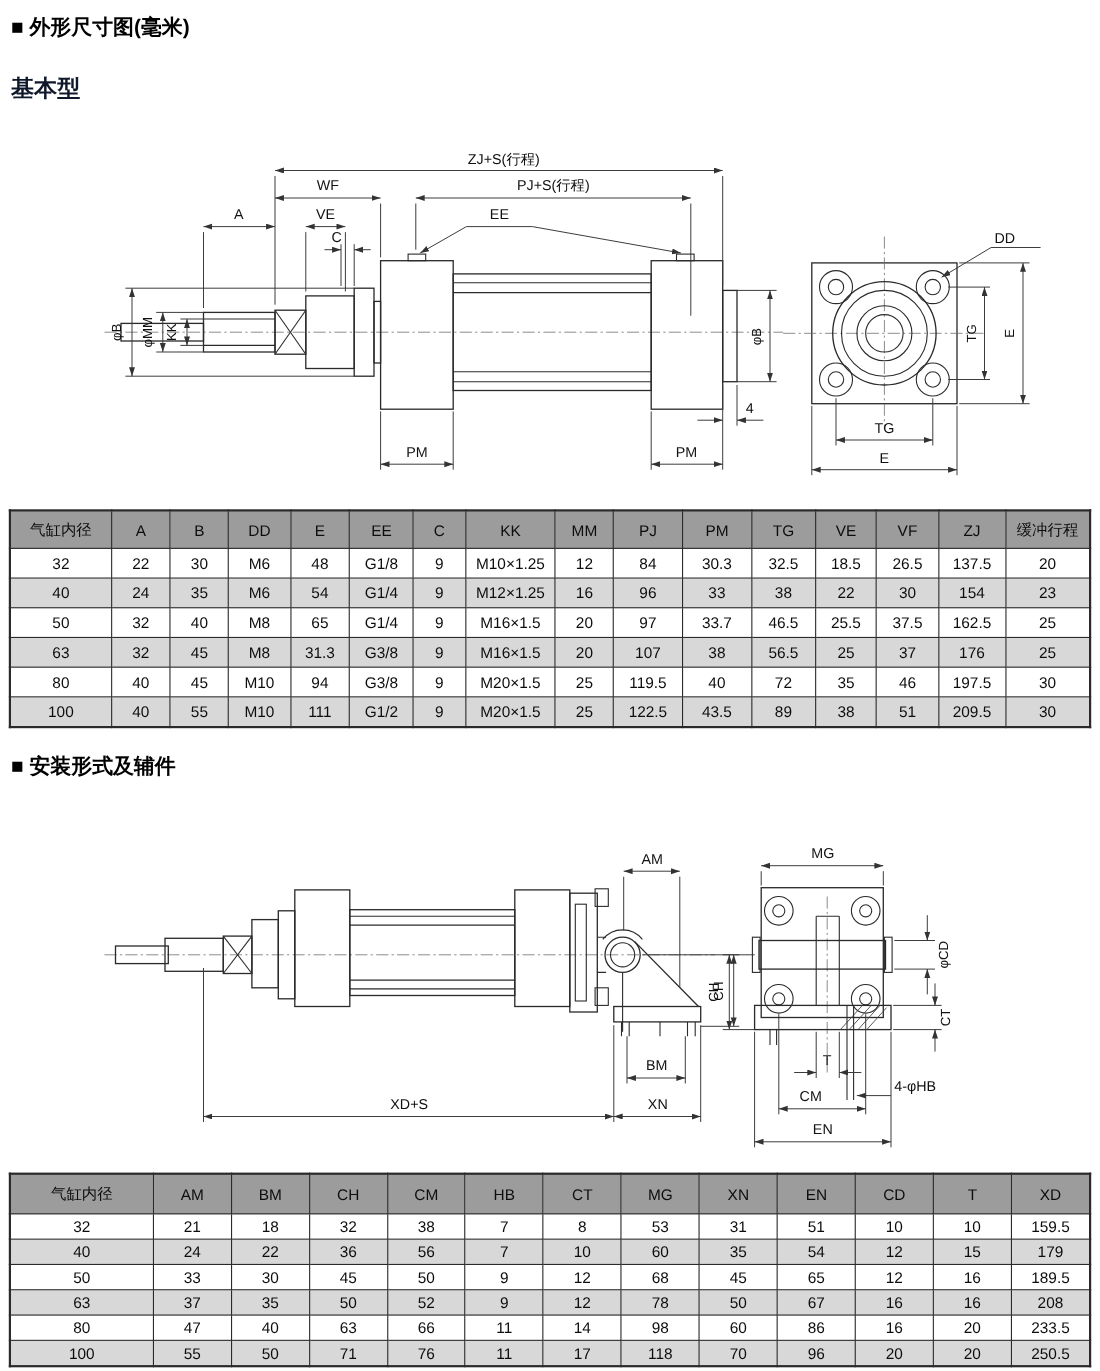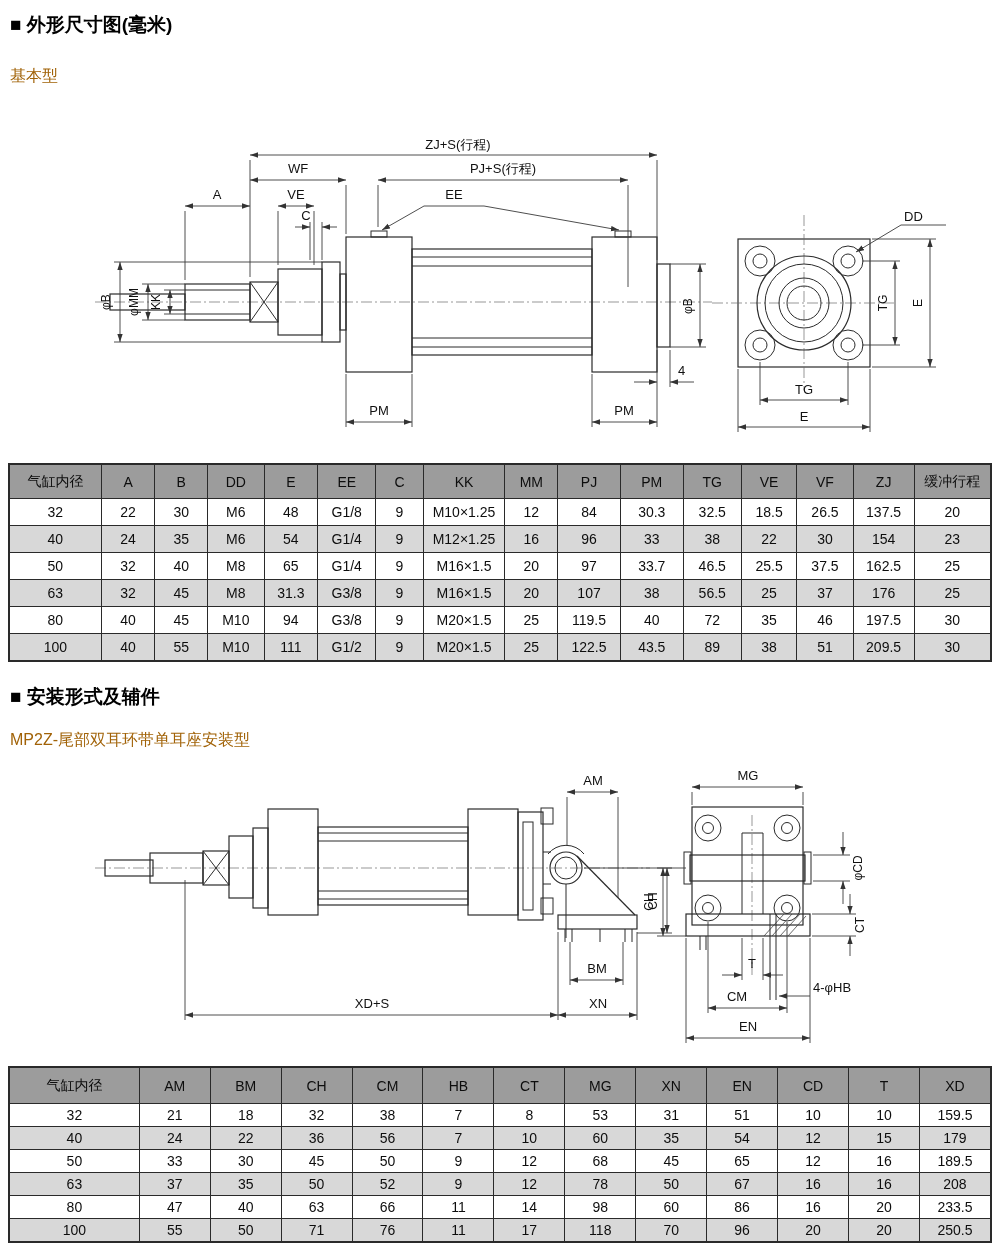--- a/index.html
+++ b/index.html
@@ -1,20 +1,20 @@
 <!DOCTYPE html>
 <html><head>
 <meta charset="utf-8">
 <style>
   html,body{margin:0;padding:0;}
   body{width:1000px;height:1246px;background:#ffffff;position:relative;
        font-family:"Liberation Sans",sans-serif;color:#000;}
   .page{position:absolute;inset:0;background:#fff;overflow:hidden;}
   .sec-title{position:absolute;left:10px;font-size:19px;font-weight:bold;color:#000;margin:0;}
-  .sub-title{position:absolute;left:10px;font-size:16px;font-weight:normal;color:#a16207;margin:0;}
+  .sub-title{position:absolute;left:10px;font-size:21px;font-weight:bold;color:#0f172a;margin:0;}
   #sec1-title{top:12px;text-align:center;}
   #sec1-sub{top:66px;}
   #sec2-title{top:684px;}
   #sec2-sub{top:730px;}
   .drawing{position:absolute;left:0;width:1000px;}
   #drawing1{top:122px;height:338px;}
   #drawing2{top:770px;height:295px;}
   
   .oln{stroke:#2b2b2b;stroke-width:1.2;fill:none;}
   .oln2{stroke:#2b2b2b;stroke-width:1;fill:none;}
@@ -328,21 +328,20 @@
           <td>89</td>
           <td>38</td>
           <td>51</td>
           <td>209.5</td>
           <td>30</td>
         </tr>
       </tbody>
   </table>
 
   <h2 class="sec-title" id="sec2-title">■ 安装形式及辅件</h2>
-  <p class="sub-title" id="sec2-sub">MP2Z-尾部双耳环带单耳座安装型</p>
 
   <svg class="drawing" id="drawing2" viewBox="0 0 1000 295" xmlns="http://www.w3.org/2000/svg">
     <defs>
       <marker id="ah2" markerWidth="10" markerHeight="8" refX="9" refY="3" orient="auto-start-reverse">
         <path d="M0,0 L9,3 L0,6 Z" fill="#333"></path>
       </marker>
     </defs>
 
     <g>
       <line class="cl" x1="95" y1="98" x2="650" y2="98"></line>

